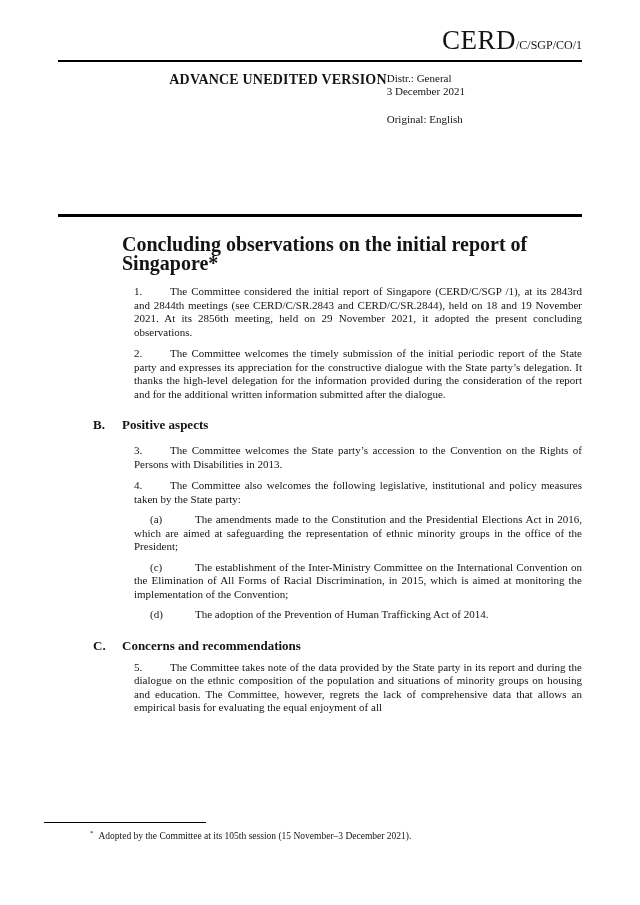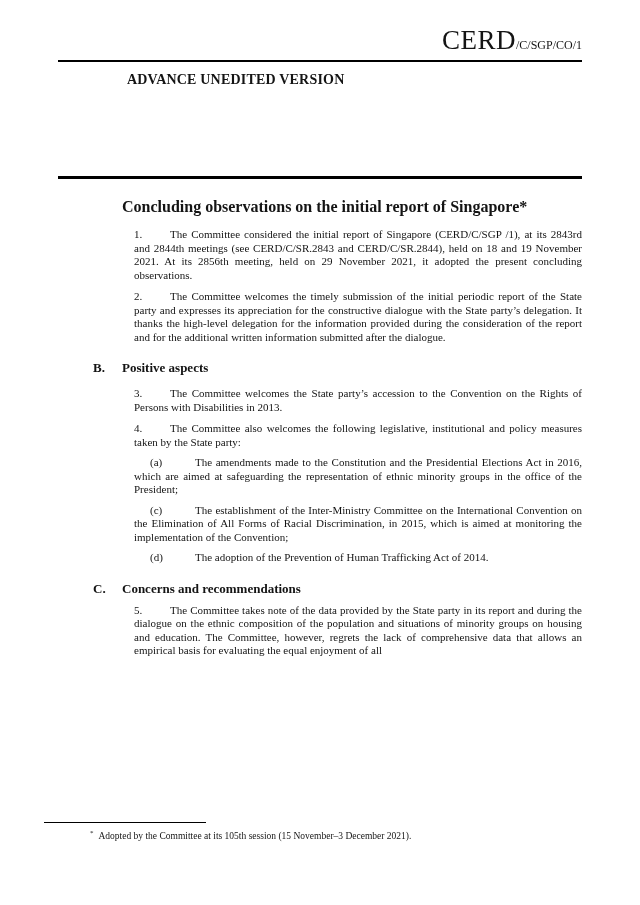--- a/index.html
+++ b/index.html
@@ -13,32 +13,32 @@
     overflow:hidden;
   }
   .doc { margin:0 58px; }
 
   
   .symbol-line { padding-top:26px; text-align:right; line-height:28px; white-space:nowrap; }
   .symbol-large { font-size:27px; letter-spacing:.5px; }
   .symbol-small { font-size:12px; }
   .rule-top { border-bottom:2px solid #000; margin-top:1px; }
 
-  .header-row { display:flex; justify-content:space-between; margin-top:10px; }
+  .header-row { display:flex; justify-content:center; margin-top:10px; }
   .advance { font-weight:bold; font-size:14px; margin-left:69px; letter-spacing:.2px; }
   .info-block { width:153px; font-size:11px; line-height:13px; }
   .info-lang { margin-top:15px; }
 
   .rule-mast { border-bottom:3px solid #000; margin-top:88px; }
 
   .committee { margin:7px 0 0 2px; font-size:12.5px; font-weight:bold; letter-spacing:.2px; }
 
   
   .content { margin-left:64px; width:460px; }
-  .doc-title { font-size:16px; line-height:19px; font-weight:bold; margin:18px 0 12px 0; }
+  .doc-title { font-size:20px; line-height:19px; font-weight:bold; margin:18px 0 12px 0; }
 
   .para, .sub { font-size:11px; line-height:13.5px; text-align:justify; margin:8px 0 0 12px; }
   .sub { margin-top:7px; }
   .pnum { display:inline-block; width:36px; }
   .snum { display:inline-block; width:61px; text-indent:16px; }
 
   .section { margin:16px 0 12px 0; font-size:13px; line-height:15px; font-weight:bold; }
   .section .letter { display:inline-block; width:29px; margin-left:-29px; }
   .section.tight { margin-bottom:8px; }
   .subheading { font-size:11.5px; font-weight:bold; margin:0 0 6px 0; line-height:14px; }
@@ -55,20 +55,25 @@
 <div class="page">
   <div class="doc">
 
     <div class="symbol-line">
       <span class="symbol-large">CERD</span><span class="symbol-small">/C/SGP/CO/1</span>
     </div>
     <div class="rule-top"></div>
 
     <div class="header-row">
       <div class="advance">ADVANCE UNEDITED VERSION</div>
+      <div class="info-block">
+        <div>Distr.: General</div>
+        <div>3 December 2021</div>
+        <div class="info-lang">Original: English</div>
+      </div>
     </div>
 
     <div class="rule-mast"></div>
 
 
     <div class="content">
       <div class="doc-title">Concluding observations on the initial report of Singapore*</div>
 
     <p class="para"><span class="pnum">1.</span>The Committee considered the initial report of Singapore (CERD/C/SGP /1), at its 2843rd and 2844th meetings (see CERD/C/SR.2843 and CERD/C/SR.2844), held on 18 and 19 November 2021. At its 2856th meeting, held on 29 November 2021, it adopted the present concluding observations.</p>
         <p class="para"><span class="pnum">2.</span>The Committee welcomes the timely submission of the initial periodic report of the State party and expresses its appreciation for the constructive dialogue with the State party’s delegation. It thanks the high-level delegation for the information provided during the consideration of the report and for the additional written information submitted after the dialogue.</p>

